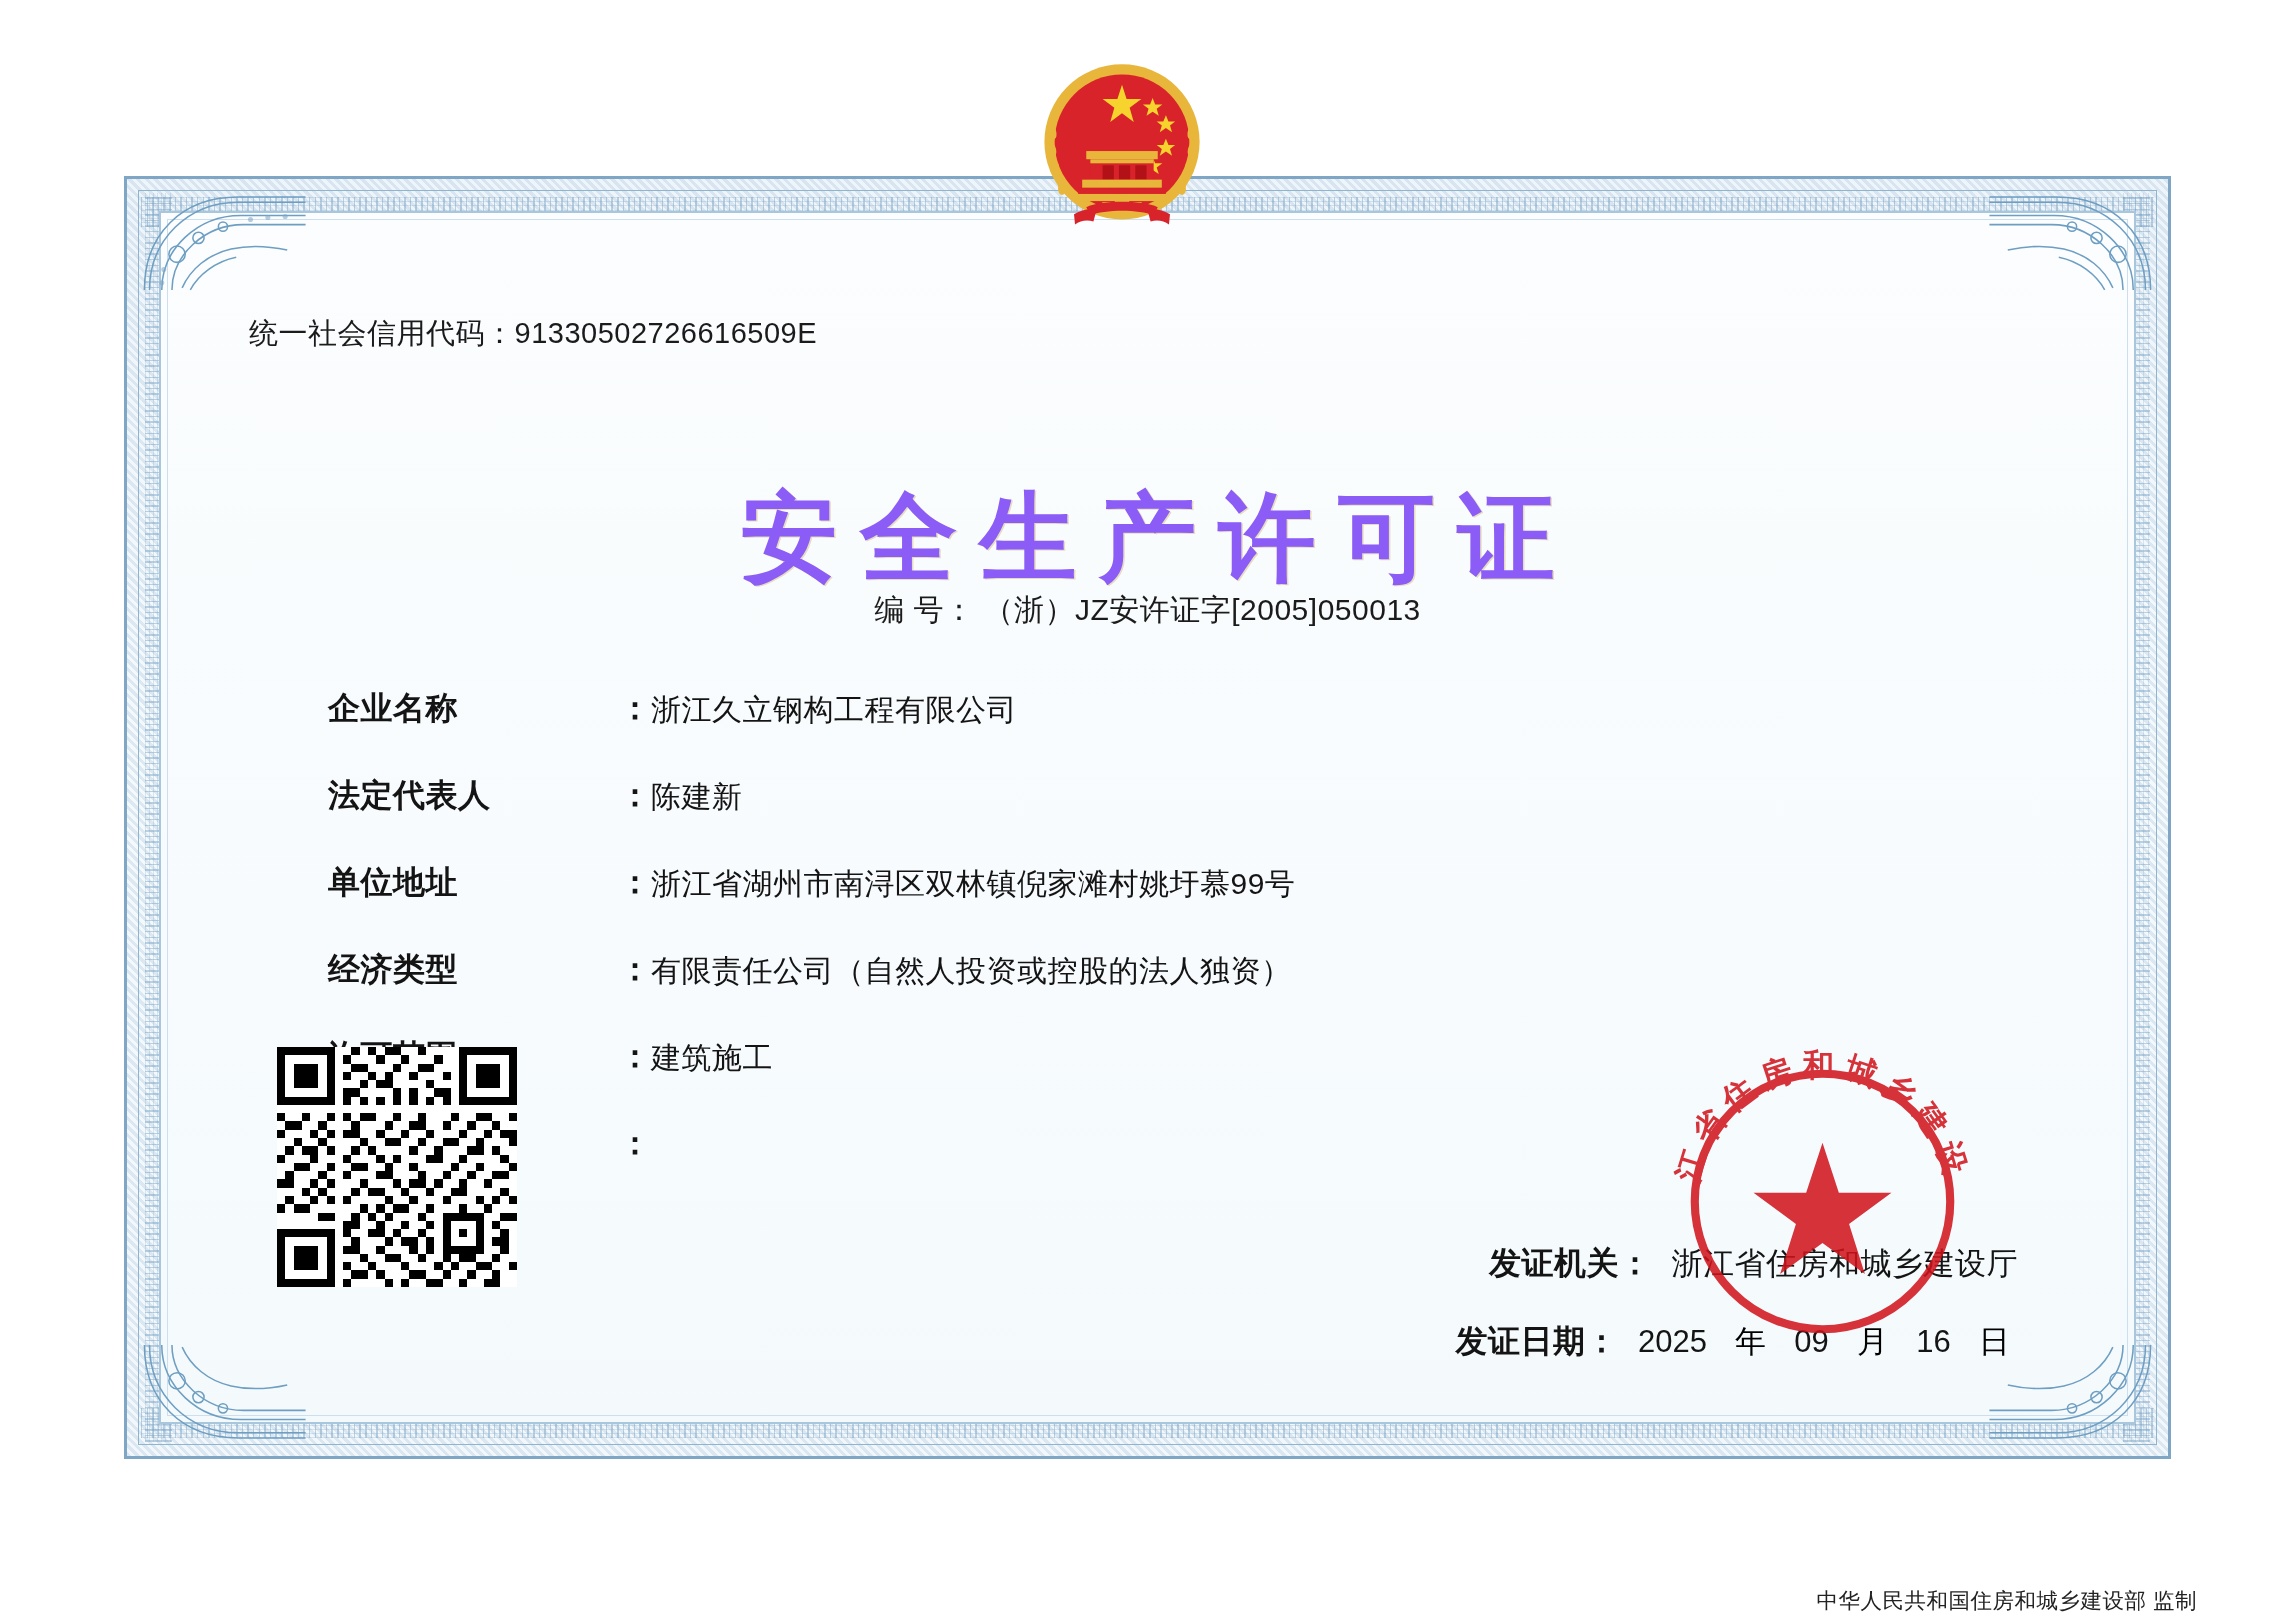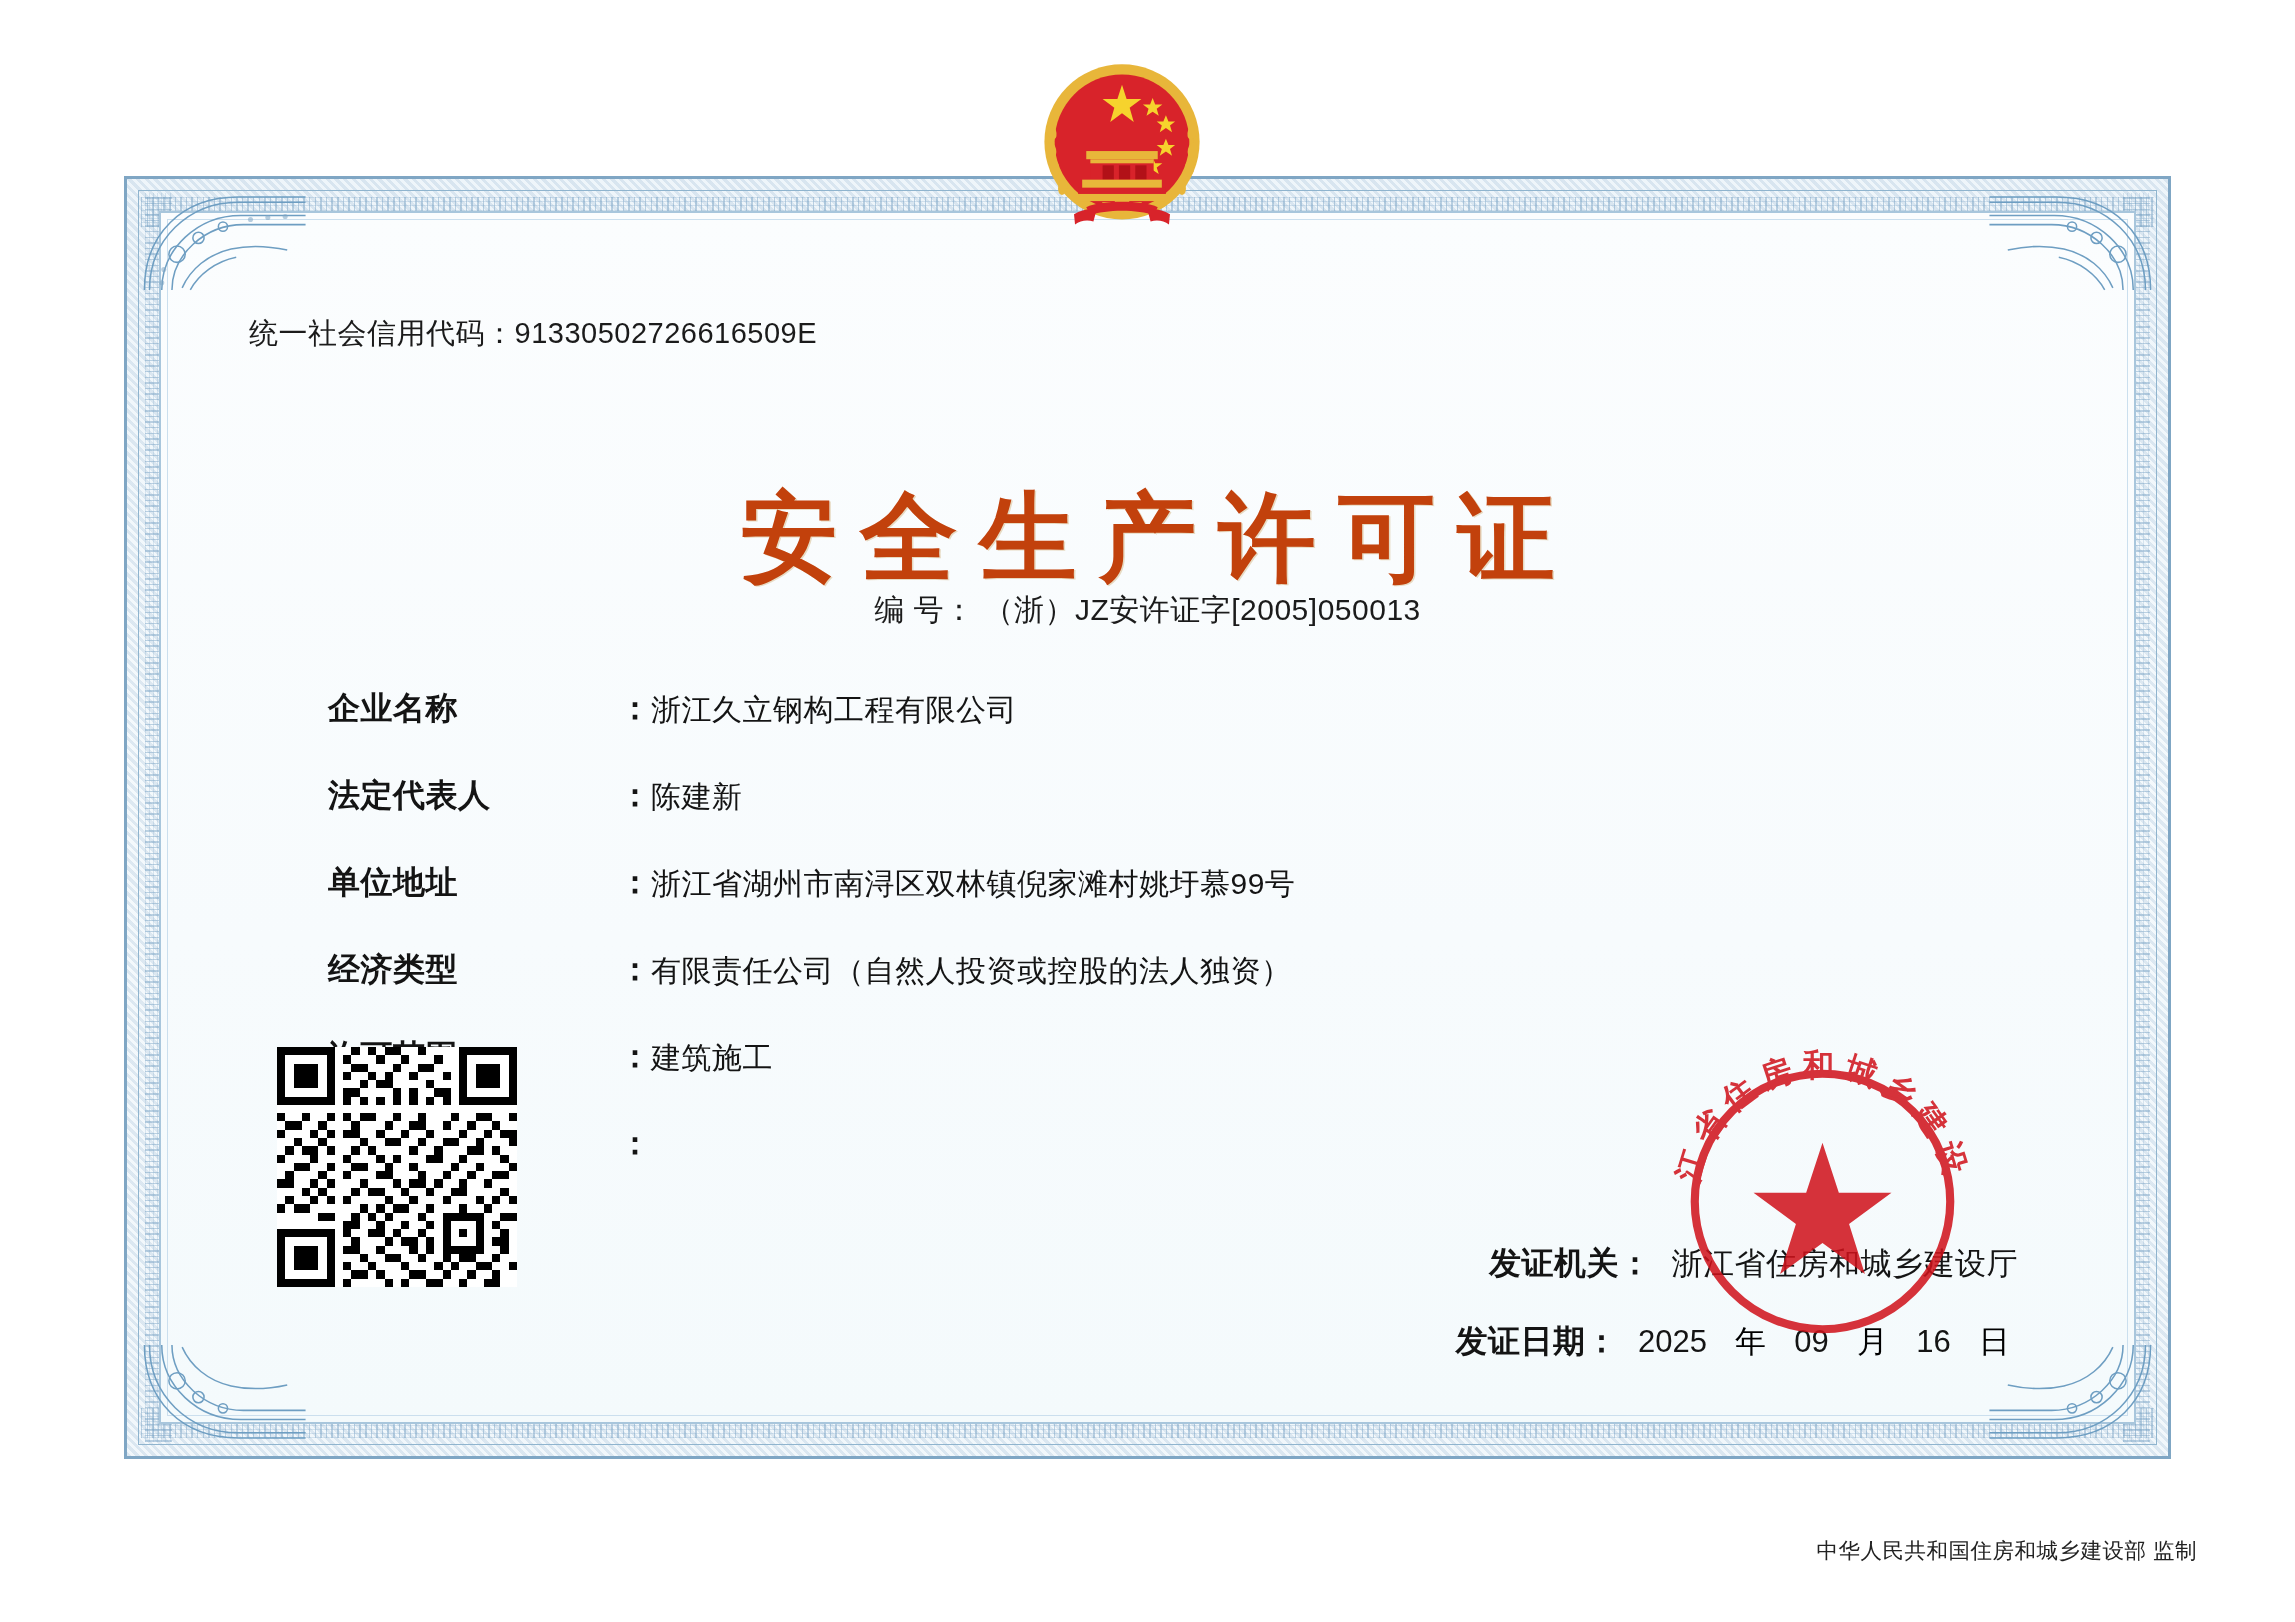--- a/index.html
+++ b/index.html
@@ -143,21 +143,21 @@
     position: absolute;
     left: 0;
     right: 0;
     top: 363px;
     transform: translateY(-50%);
     text-align: center;
     font-size: 97px;
     font-weight: bold;
     letter-spacing: 22.5px;
     text-indent: 22.5px;
-    color: #c2410c;
+    color: #8b5cf6;
     text-shadow: 1.5px 1.5px 0 rgba(180,120,20,0.25);
     font-family: "DejaVu Sans", "Liberation Sans", sans-serif;
   }
 
   .serial {
     position: absolute;
     left: 0; right: 0;
     top: 414px;
     text-align: center;
     font-size: 30px;
@@ -262,21 +262,21 @@
     width: 373px;
     height: 373px;
     z-index: 7;
     opacity: .86;
   }
 
   
   .footer {
     position: absolute;
     right: 130px;
-    top: 1536px;
+    top: 1586px;
     font-size: 21.5px;
     color: #222;
     letter-spacing: 0.5px;
     white-space: nowrap;
   }
 </style>
 </head>
 <body>
 
 <div class="certificate">

